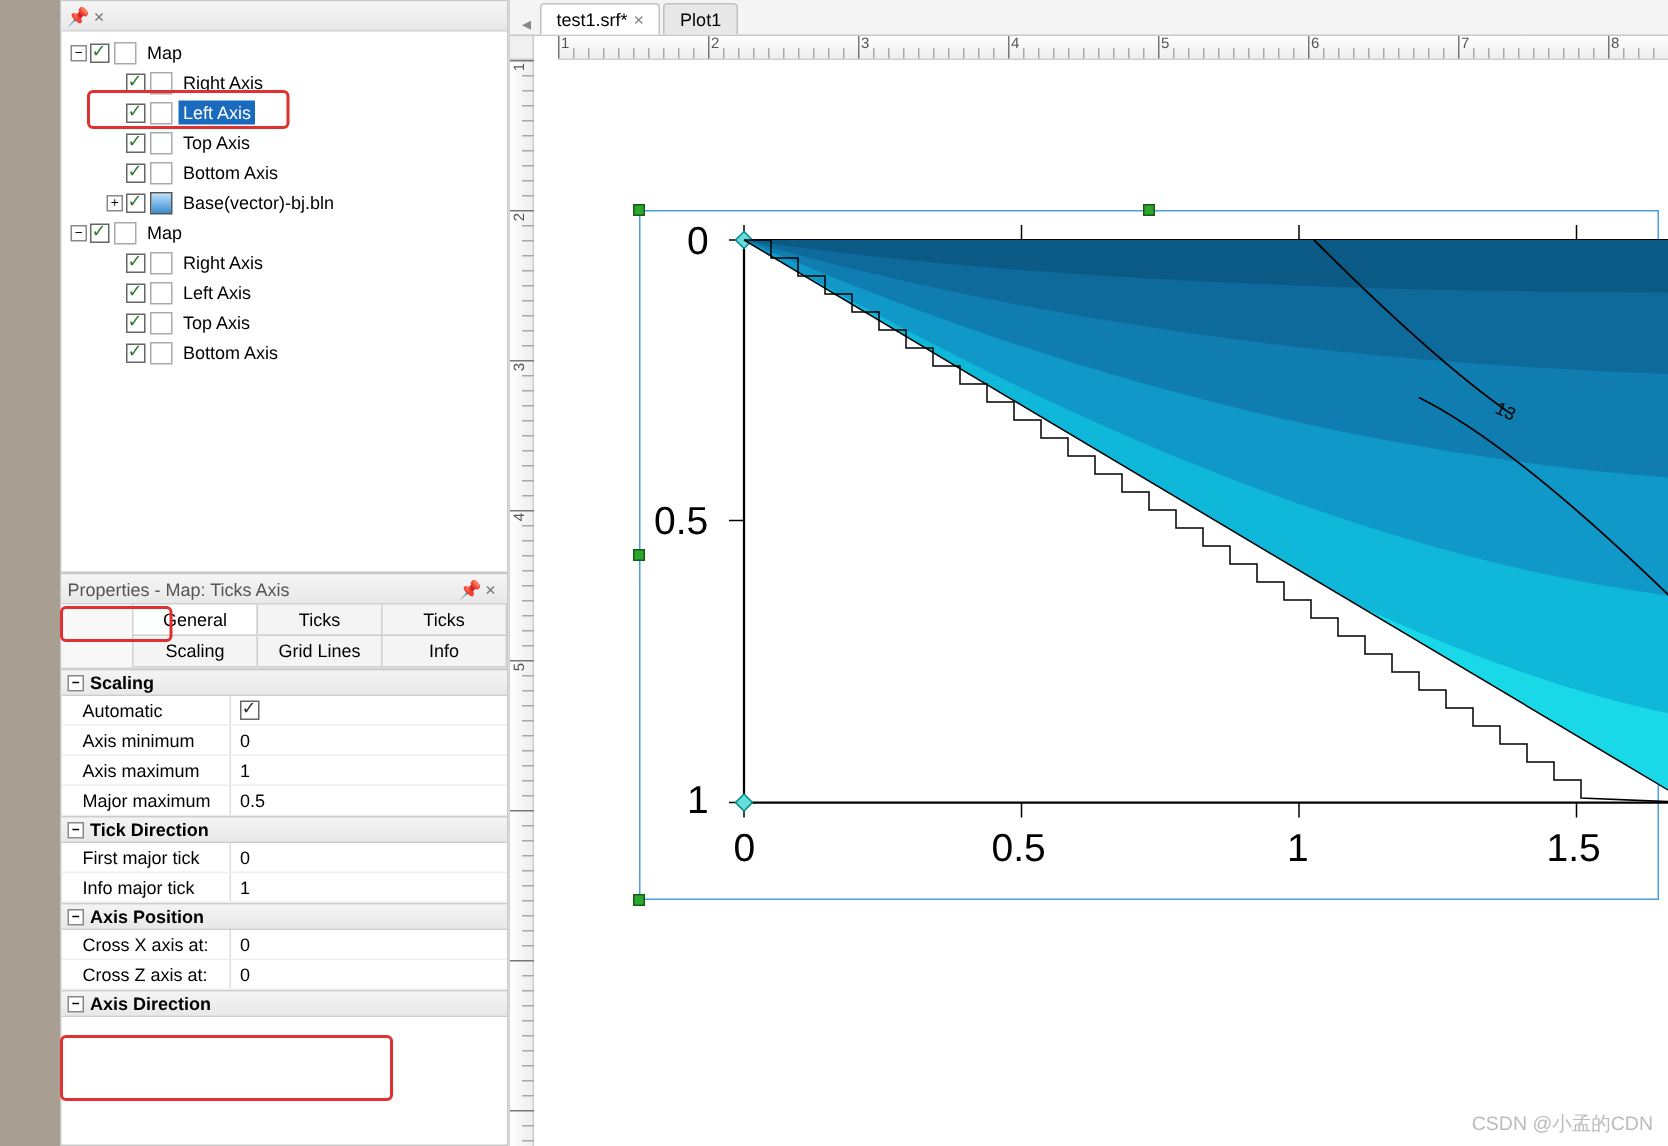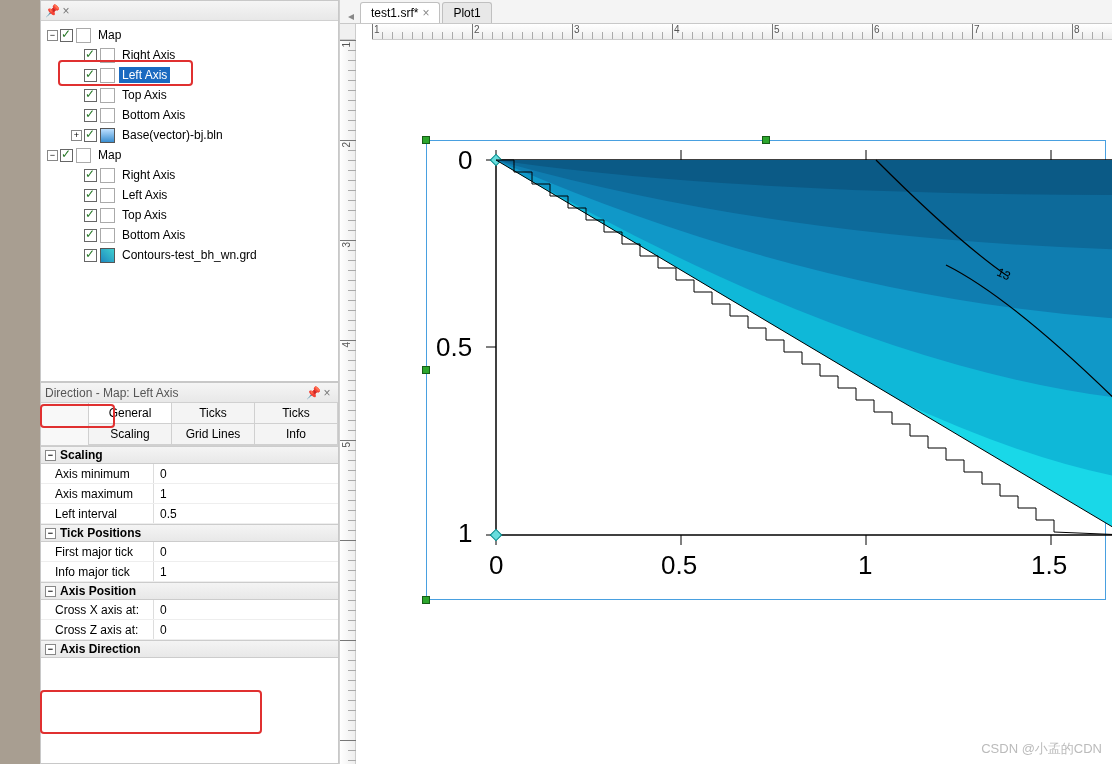--- a/index.html
+++ b/index.html
@@ -152,33 +152,26 @@
             <span class="icn"></span>
             <span class="lbl">Top Axis</span>
           </div>
         <div class="row">
             <span class="indent" style="width:24px"></span>
             <span class="exp blank"></span>
             <span class="cb checked"></span>
             <span class="icn"></span>
             <span class="lbl">Bottom Axis</span>
           </div>
-        <div class="row">
-            <span class="indent" style="width:24px"></span>
-            <span class="exp blank"></span>
-            <span class="cb checked"></span>
-            <span class="icn contour"></span>
-            <span class="lbl">Contours-test_bh_wn.grd</span>
-          </div>
       </div>
     </div>
 
     <div class="panel props-panel">
       <div class="panel-hdr">
-        <span class="title">Direction - Map: Left Axis</span>
+        <span class="title">Properties - Map: Ticks Axis</span>
         <span class="pin">📌</span>
         <span class="x">×</span>
       </div>
       <div class="tabs">
         <div class="tab-row">
           <div class="tab active">General</div>
           <div class="tab">Ticks</div>
           <div class="tab">Ticks</div>
         </div>
         <div class="tab-row">
@@ -186,34 +179,40 @@
           <div class="tab">Grid Lines</div>
           <div class="tab">Info</div>
         </div>
       </div>
       <div class="grid">
         <div class="grp">
             <span class="pm">−</span>
             <span>Scaling</span>
           </div>
         <div class="prop">
+            <div class="name">Automatic</div>
+            <div class="val">
+              <span class="ck checked"></span>
+            </div>
+          </div>
+        <div class="prop">
             <div class="name">Axis minimum</div>
             <div class="val">0</div>
           </div>
         <div class="prop">
             <div class="name">Axis maximum</div>
             <div class="val">1</div>
           </div>
         <div class="prop">
-            <div class="name">Left interval</div>
+            <div class="name">Major maximum</div>
             <div class="val">0.5</div>
           </div>
         <div class="grp">
             <span class="pm">−</span>
-            <span>Tick Positions</span>
+            <span>Tick Direction</span>
           </div>
         <div class="prop">
             <div class="name">First major tick</div>
             <div class="val">0</div>
           </div>
         <div class="prop">
             <div class="name">Info major tick</div>
             <div class="val">1</div>
           </div>
         <div class="grp">

